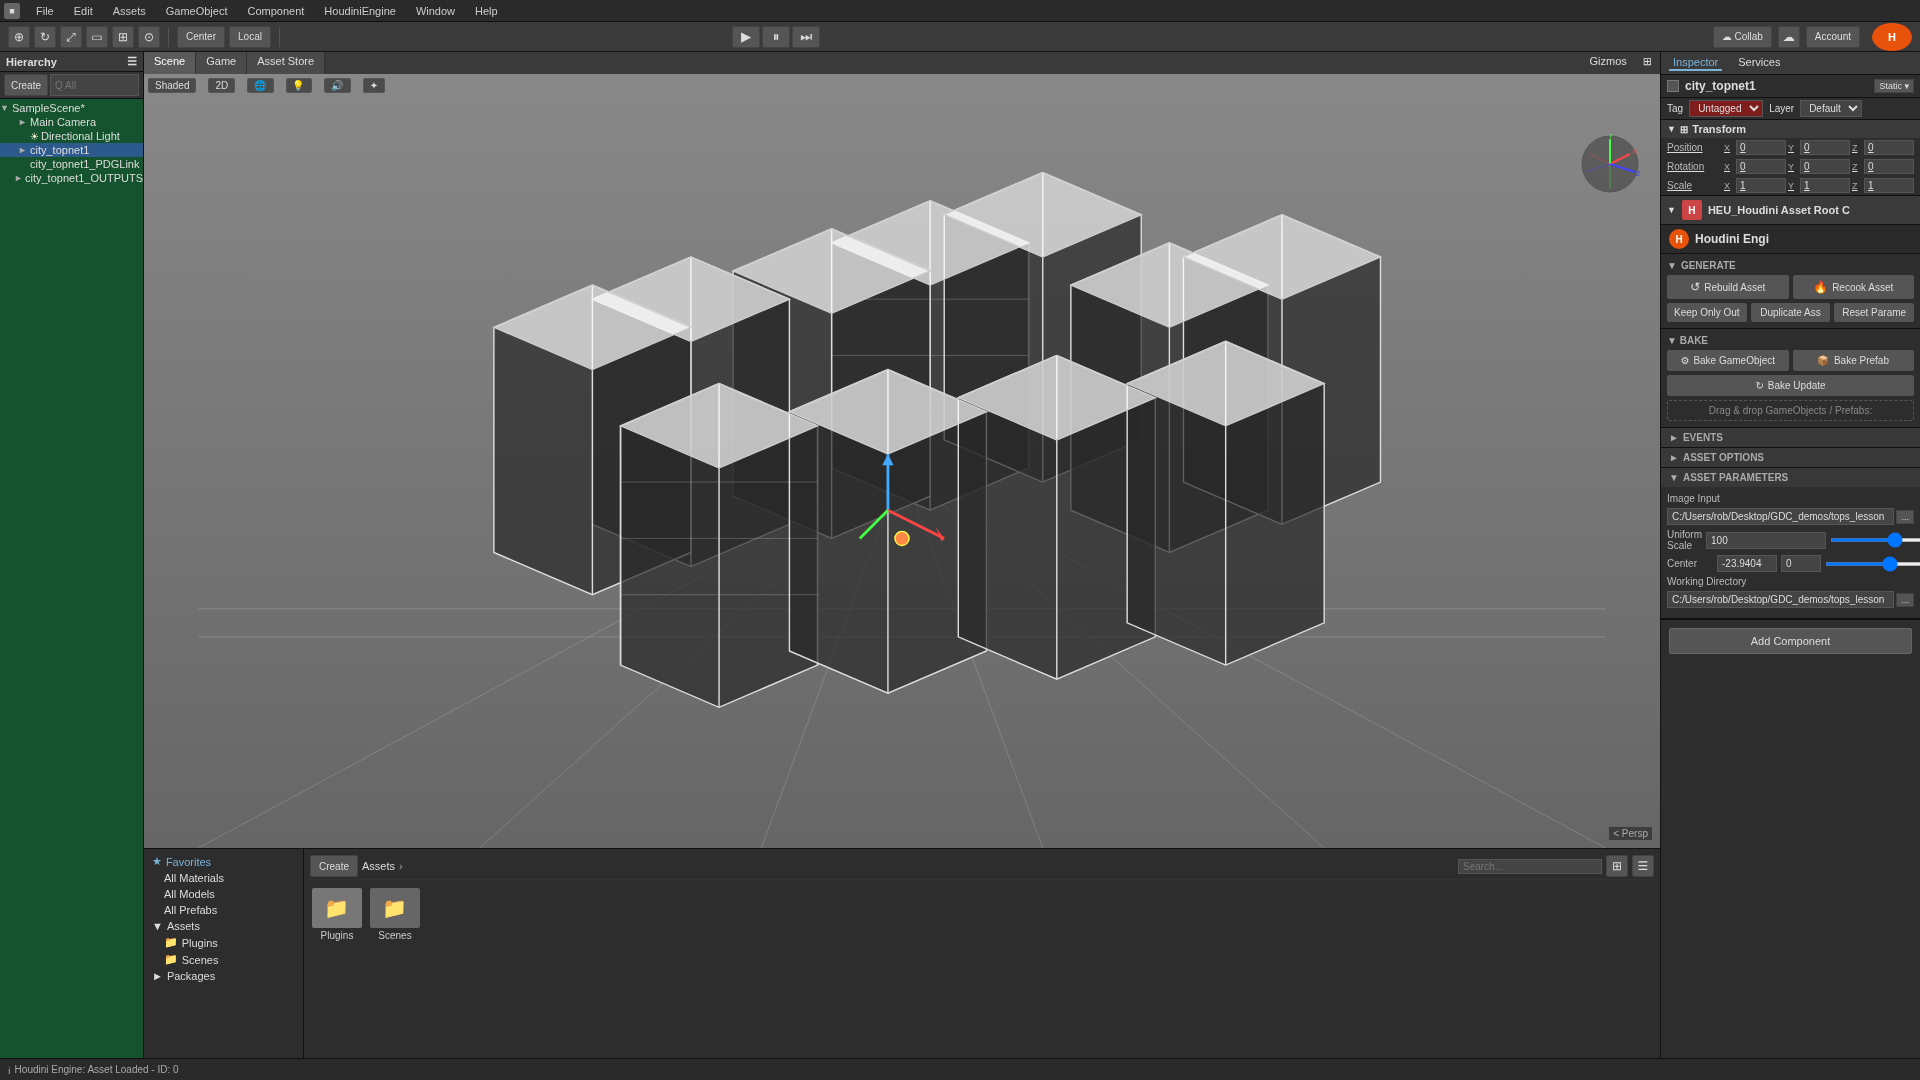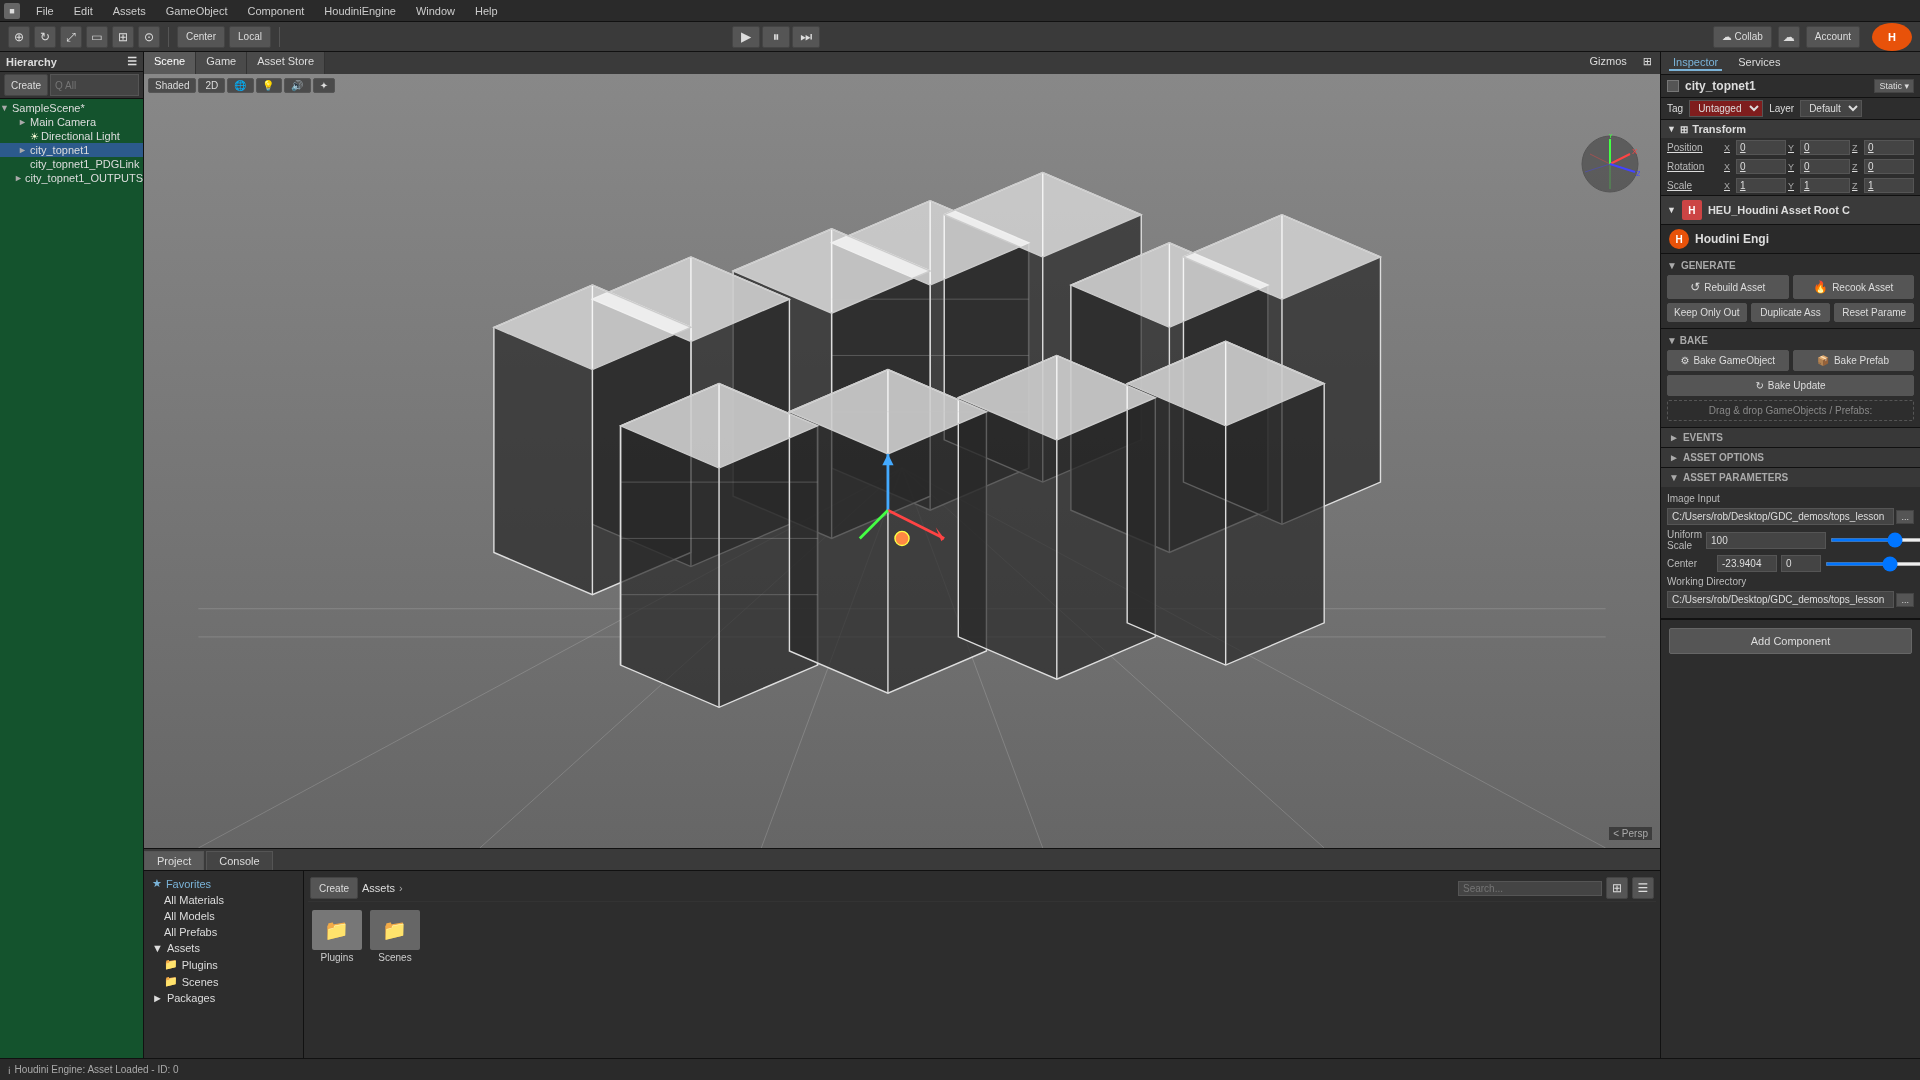--- a/index.html
+++ b/index.html
@@ -29,21 +29,21 @@
     #hierarchy-content { flex: 1; overflow-y: auto; padding: 2px 0; }
     .hierarchy-item { padding: 1px 0; cursor: pointer; display: flex; align-items: center; gap: 2px; }
     .hierarchy-item.selected { background: #2c5a8c; }
     .hierarchy-item .indent { display: inline-block; }
     .hierarchy-item .label { font-size: 11px; }
     .expand-arrow { font-size: 9px; color: #aaa; width: 10px; display: inline-block; }
 
     
     #center-area { flex: 1; display: flex; flex-direction: column; }
     #viewport { flex: 1; background: #5a5a5a; position: relative; overflow: hidden; }
-    #viewport-toolbar { position: absolute; top: 4px; left: 4px; display: flex; gap: 2px; z-index: 10; }
+    #viewport-toolbar { position: absolute; top: 4px; left: 4px; display: flex; gap: 12px; z-index: 10; }
     .vp-btn { background: rgba(60,60,60,0.8); border: 1px solid #555; color: #ddd; font-size: 10px; padding: 1px 6px; cursor: pointer; border-radius: 2px; }
     #viewport-gizmo { position: absolute; top: 60px; right: 20px; width: 60px; height: 60px; z-index: 10; }
     #persp-label { position: absolute; bottom: 8px; right: 8px; font-size: 10px; color: #aaa; background: rgba(0,0,0,0.4); padding: 1px 4px; }
 
     
     #bottom-panels { height: 210px; background: #2d2d2d; border-top: 1px solid #111; display: flex; flex-direction: column; }
     #bottom-tabs { display: flex; background: #3a3a3a; height: 22px; align-items: flex-end; border-bottom: 1px solid #111; }
     .bottom-tab { padding: 3px 12px; font-size: 11px; cursor: pointer; background: #444; border-top: 1px solid #555; border-left: 1px solid #555; border-right: 1px solid #555; margin-right: 2px; }
     .bottom-tab.active { background: #5a5a5a; }
     #bottom-content { flex: 1; display: flex; }
@@ -361,25 +361,20 @@
             <text x="28" y="4" fill="#4f4" font-size="8">Y</text>
             <text x="56" y="42" fill="#44f" font-size="8">Z</text>
           </svg>
         </div>
 
         <div id="persp-label">&lt; Persp</div>
       </div>
     </div>
 
     <div id="bottom-panels">
-      <div id="bottom-tabs">
-        <div class="bottom-tab active">Project</div>
-        <div class="bottom-tab">Console</div>
-        <div style="flex:1;background:#3a3a3a;"></div>
-      </div>
       <div id="bottom-content">
 
         <div id="project-sidebar">
           <div class="sidebar-tree-item selected">
             <span>★</span>
             <span>Favorites</span>
           </div>
           <div class="sidebar-tree-item" style="padding-left:16px;">
             <span>All Materials</span>
           </div>

